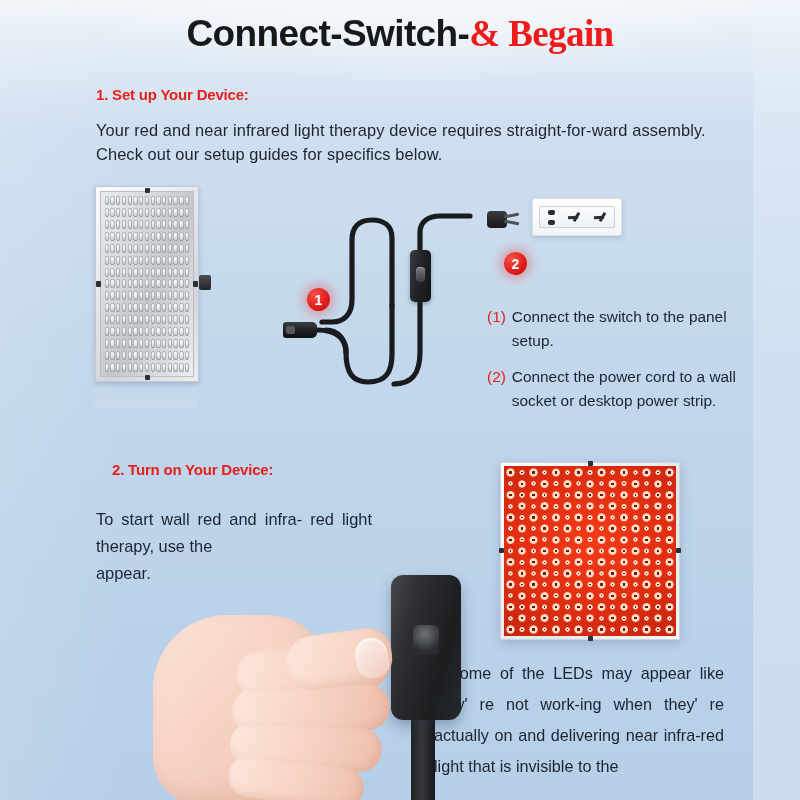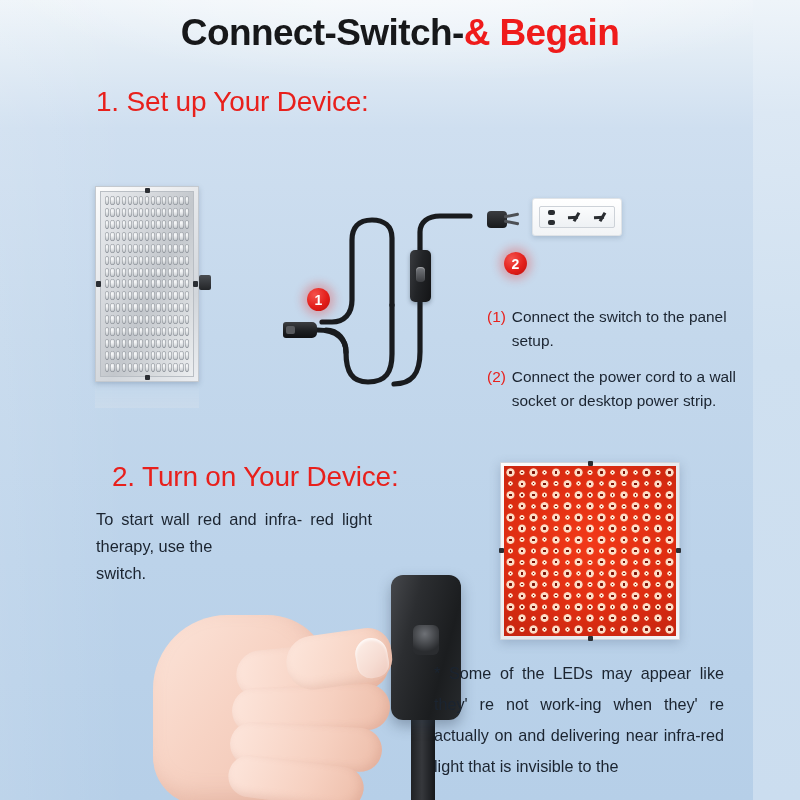--- a/index.html
+++ b/index.html
@@ -31,25 +31,25 @@
     pointer-events:none;
   }
 
   
   .title {
     position:absolute; left:0; top:12px; width:800px; text-align:center;
     font-size:37px; font-weight:bold; letter-spacing:-.6px;
     color:#17181a;
     font-family:"Liberation Sans", sans-serif;
   }
-  .title .accent { color:#ef1b1b; }
+  .title .accent { color:#ef1b1b;font-family:Liberation Serif, serif; }
 
   .h2 {
     position:absolute;
-    font-size:28px; font-weight:normal; color:#e8201c;
+    font-size:15px; font-weight:bold; color:#e8201c;
     letter-spacing:-.2px;
   }
   #h2-1 { left:96px; top:86px; }
   #h2-2 { left:112px; top:461px; }
 
   .body-text {
     position:absolute;
     color:#1b2430;
     font-size:16.4px; line-height:24px;
   }
@@ -283,20 +283,21 @@
 
   <div class="left-sheen"></div>
   <div class="top-sheen"></div>
   <div class="right-margin"></div>
 
   <div class="title">
     <span>Connect-Switch-</span><span class="accent">&amp; Begain</span>
   </div>
 
   <div class="h2" id="h2-1">1. Set up Your Device:</div>
+  <div class="body-text" id="p1">Your red and near infrared light therapy device requires straight-for-ward assembly. Check out our setup guides for specifics below.</div>
 
   <div class="panel-off">
     <div class="panel-off-frame"></div>
     <div class="panel-off-inner">
       <div class="leds-off" id="leds-off">
           <div class="led-off">
             <i></i>
           </div>
           <div class="led-off">
             <i></i>
@@ -1029,21 +1030,21 @@
     <div class="inst-item">
       <span class="inst-num">(2)</span>
       <span class="inst-txt">Connect the power cord to a wall socket or desktop power strip.</span>
     </div>
   </div>
 
   <div class="h2" id="h2-2">2. Turn on Your Device:</div>
   <div class="body-text" id="p2">
     <span>To start wall red and infra-</span>
     <span>red light therapy, use the</span>
-    <span class="last">switch.</span>
+    <span class="last">appear.</span>
   </div>
 
   <div class="panel-on">
     <div class="panel-on-frame"></div>
     <div class="panel-on-inner">
       <div class="leds-on" id="leds-on">
           <div class="led-on big">
             <i></i>
           </div>
           <div class="led-on small">

